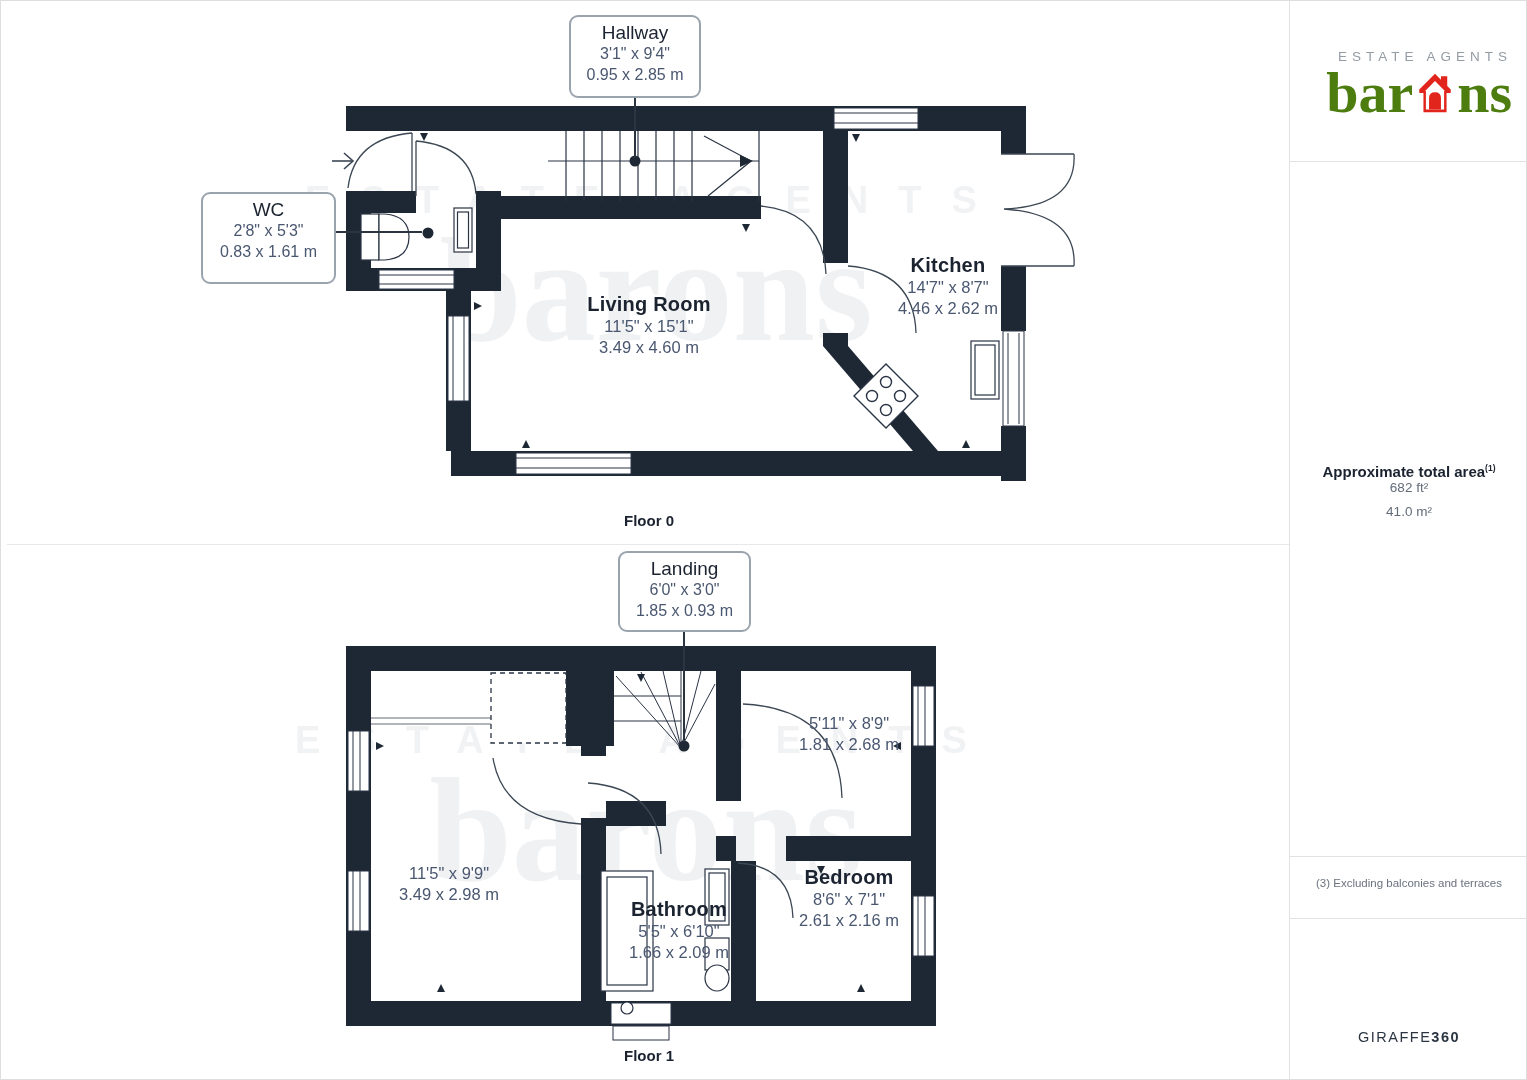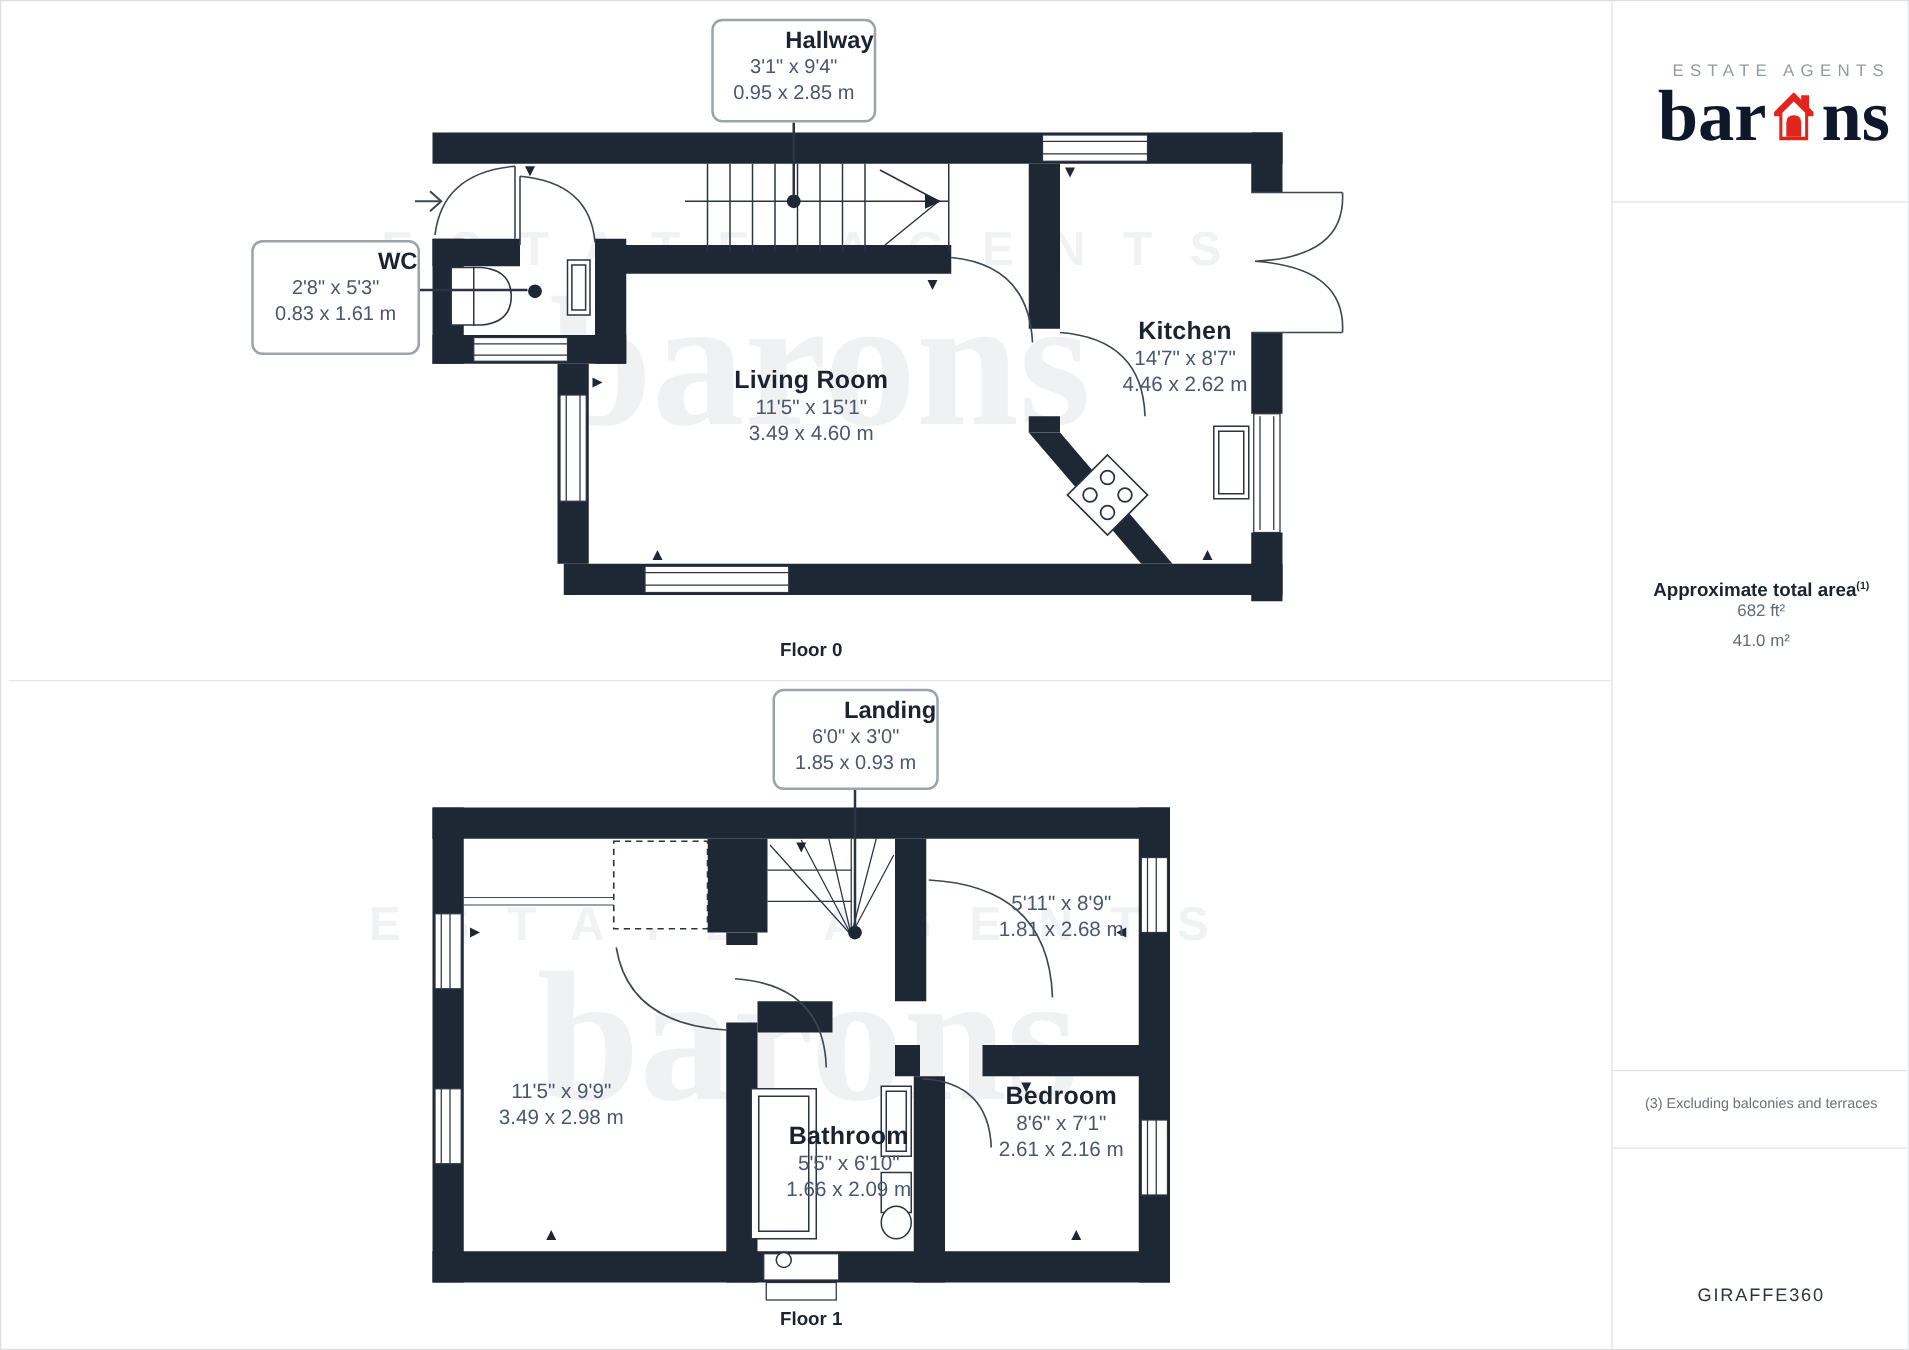--- a/index.html
+++ b/index.html
@@ -11,45 +11,45 @@
   .plan-area{position:absolute;left:0;top:0;width:1288px;height:1080px;}
   .floors-divider{position:absolute;left:6px;top:543px;width:1282px;height:1px;background:#e6e8ea;}
   
   .wm{position:absolute;z-index:0;text-align:center;transform:translateX(-50%);white-space:nowrap;pointer-events:none;}
   .wm-tag{font-size:38px;letter-spacing:30px;color:#f1f2f4;font-weight:bold;}
   .wm-brand{font-family:"Liberation Serif",serif;font-weight:bold;font-size:148px;color:#f0f1f3;line-height:.85;margin-top:6px;}
   svg.floor{position:absolute;z-index:1;}
   
   .callout{position:absolute;z-index:3;background:#fff;border:2px solid #9aa4ae;border-radius:9px;
     text-align:center;padding-top:5px;box-sizing:border-box;}
-  .c-title{font-weight:bold;font-size:19px;color:#1b2330;text-align:right;}
+  .c-title{font-weight:normal;font-size:19px;color:#1b2330;}
   .c-dim{font-size:16px;color:#4a5770;line-height:1.3;}
   .stem{position:absolute;z-index:2;background:#2b3542;}
   
   .room-label{position:absolute;z-index:3;text-align:center;transform:translateX(-50%);white-space:nowrap;}
   .rl-title{font-weight:bold;font-size:20px;color:#1b2330;letter-spacing:.2px;}
   .rl-dim{font-size:16.5px;color:#4a5770;line-height:1.3;}
   .floor-label{position:absolute;z-index:3;transform:translateX(-50%);font-weight:bold;font-size:15px;color:#1b2330;}
   
   .sidebar{position:absolute;left:1288px;top:0;width:238px;height:1080px;border-left:1px solid #e0e2e4;background:#fff;}
   .sb-divider{position:absolute;left:0;width:238px;height:1px;background:#e0e2e4;}
   .logo{position:absolute;top:48px;right:16px;text-align:right;}
   .logo-tag{font-size:13.5px;letter-spacing:5px;color:#939ba3;}
-  .logo-brand{font-family:"Liberation Serif",serif;font-weight:bold;font-size:58px;color:#0f172a;line-height:1;
+  .logo-brand{font-family:"Liberation Serif",serif;font-weight:bold;font-size:58px;color:#4d7c0f;line-height:1;
     display:flex;align-items:center;justify-content:flex-end;margin-top:0px;}
   .logo-brand .house{width:42px;height:46px;margin:0 1px;}
   .area-block{position:absolute;top:462px;left:0;width:238px;text-align:center;}
   .area-label{font-weight:bold;font-size:15px;color:#1b2330;}
   .area-label sup{font-size:8.5px;}
   .area-val{font-size:13.5px;color:#626c78;margin-top:0;}
   .area-val + .area-val{margin-top:9px;}
   .footnote{position:absolute;top:876px;left:0;width:238px;text-align:center;font-size:11.5px;color:#6a737f;}
   .disclaimer{position:absolute;top:936px;left:21px;width:196px;text-align:center;font-size:11.5px;color:#6a737f;line-height:1.45;}
   .provider{position:absolute;top:1028px;left:0;width:238px;text-align:center;font-size:14.5px;letter-spacing:1.5px;color:#2b3542;}
-  .provider b{font-weight:normal;margin-top:44px;}
+  .provider b{font-weight:bold;margin-top:44px;}
 </style>
 </head>
 <body>
 
 <div class="plan-area">
 
   <div class="wm" style="left:655px;top:178px;">
     <div class="wm-tag">ESTATE AGENTS</div>
     <div class="wm-brand">barons</div>
   </div>

